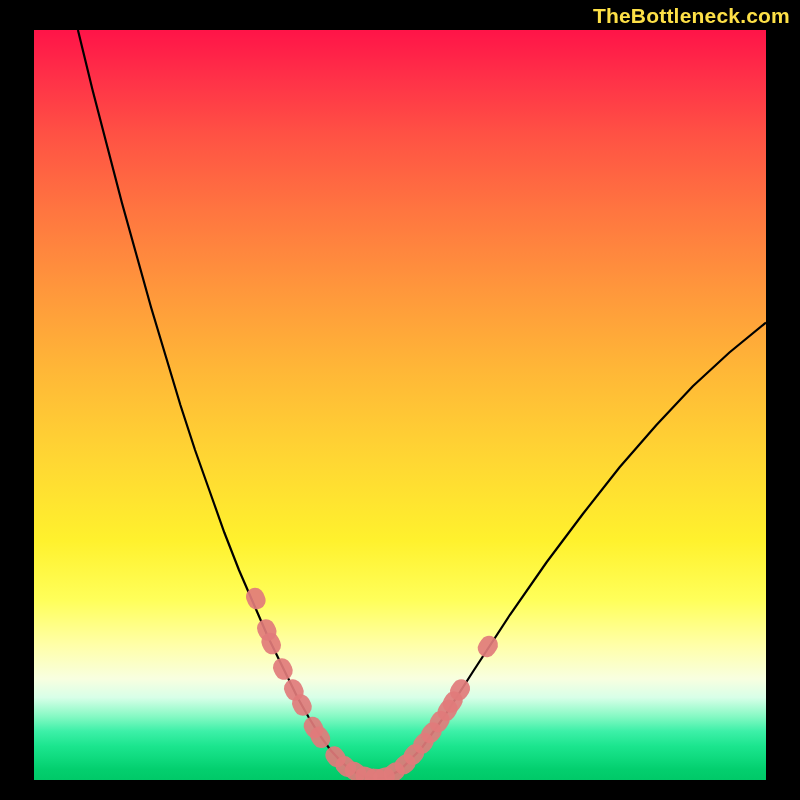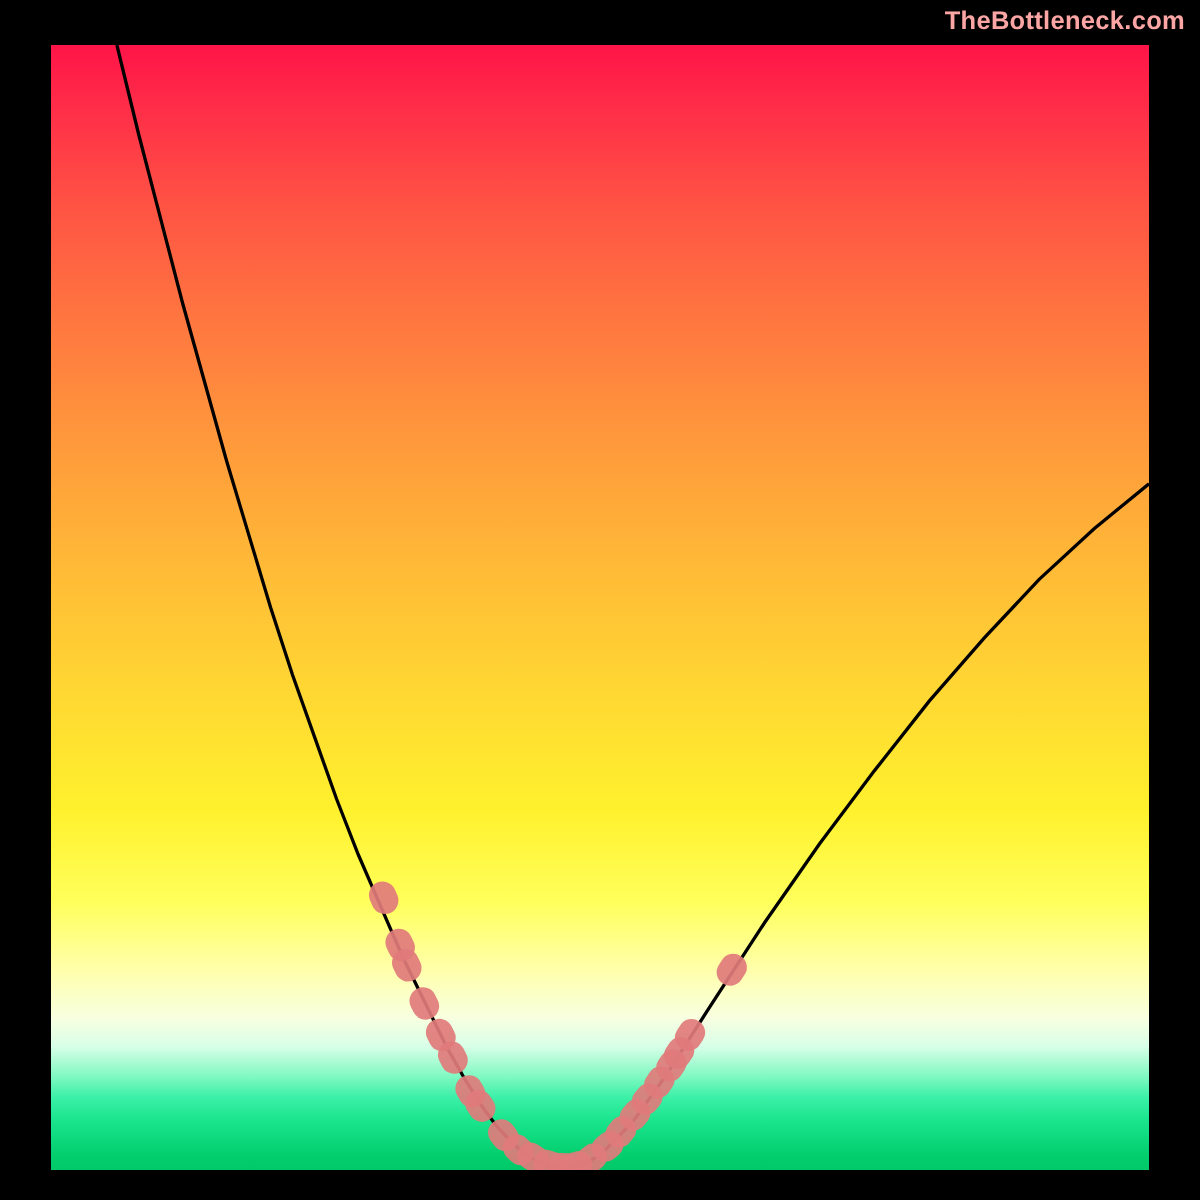--- a/index.html
+++ b/index.html
@@ -60,23 +60,23 @@
     left: 0;
     top: 0;
     width: 732px;
     height: 750px;
   }
   .watermark {
     position: absolute;
     top: 4px;
     right: 10px;
     font-family: Arial, Helvetica, sans-serif;
-    font-size: 17px;
+    font-size: 21px;
     font-weight: 600;
-    color: #fca5a5;
+    color: #fde047;
     letter-spacing: 0.2px;
   }
 </style>
 </head>
 <body>
 
 <div class="frame">
   <div class="plot-area">
     <div class="gradient"></div>
     <svg class="curve" viewBox="0 0 732 750" preserveAspectRatio="none">

